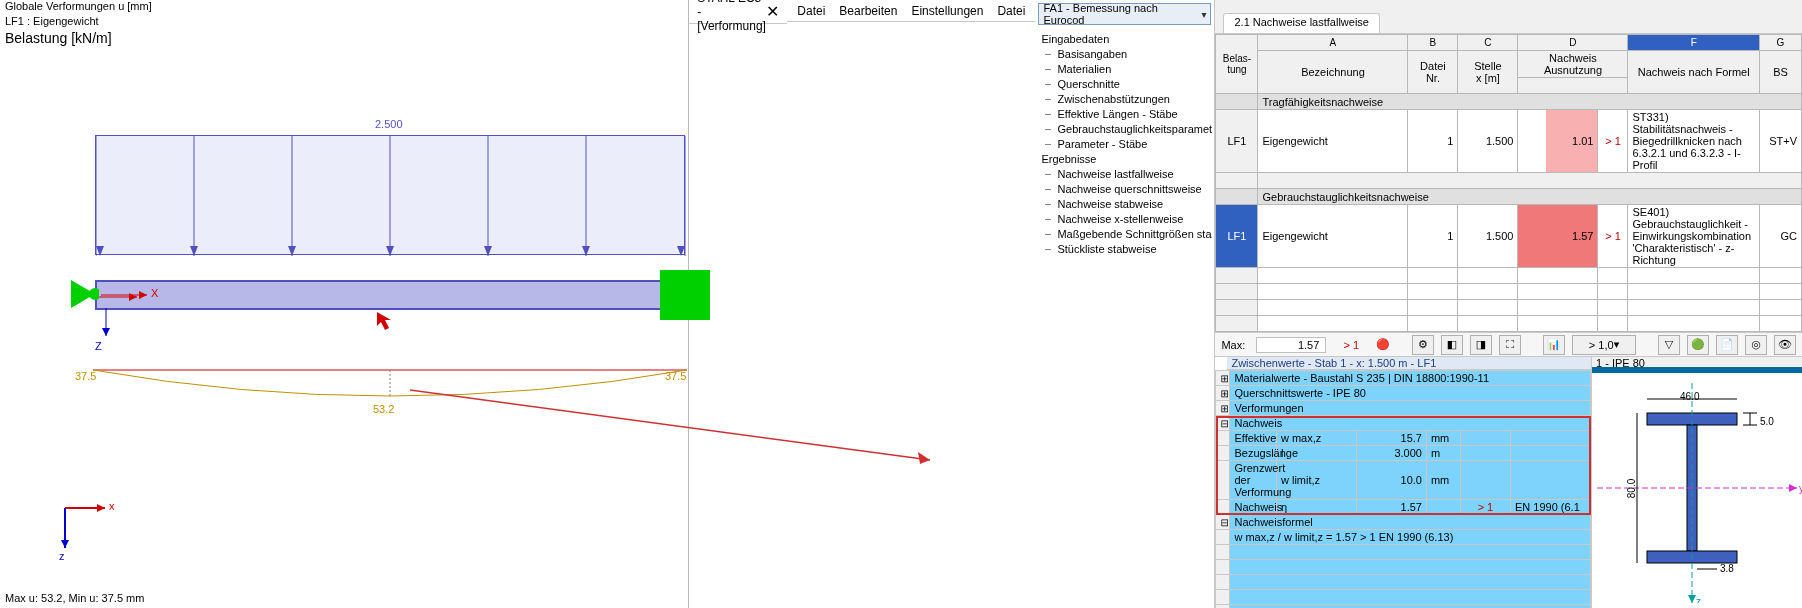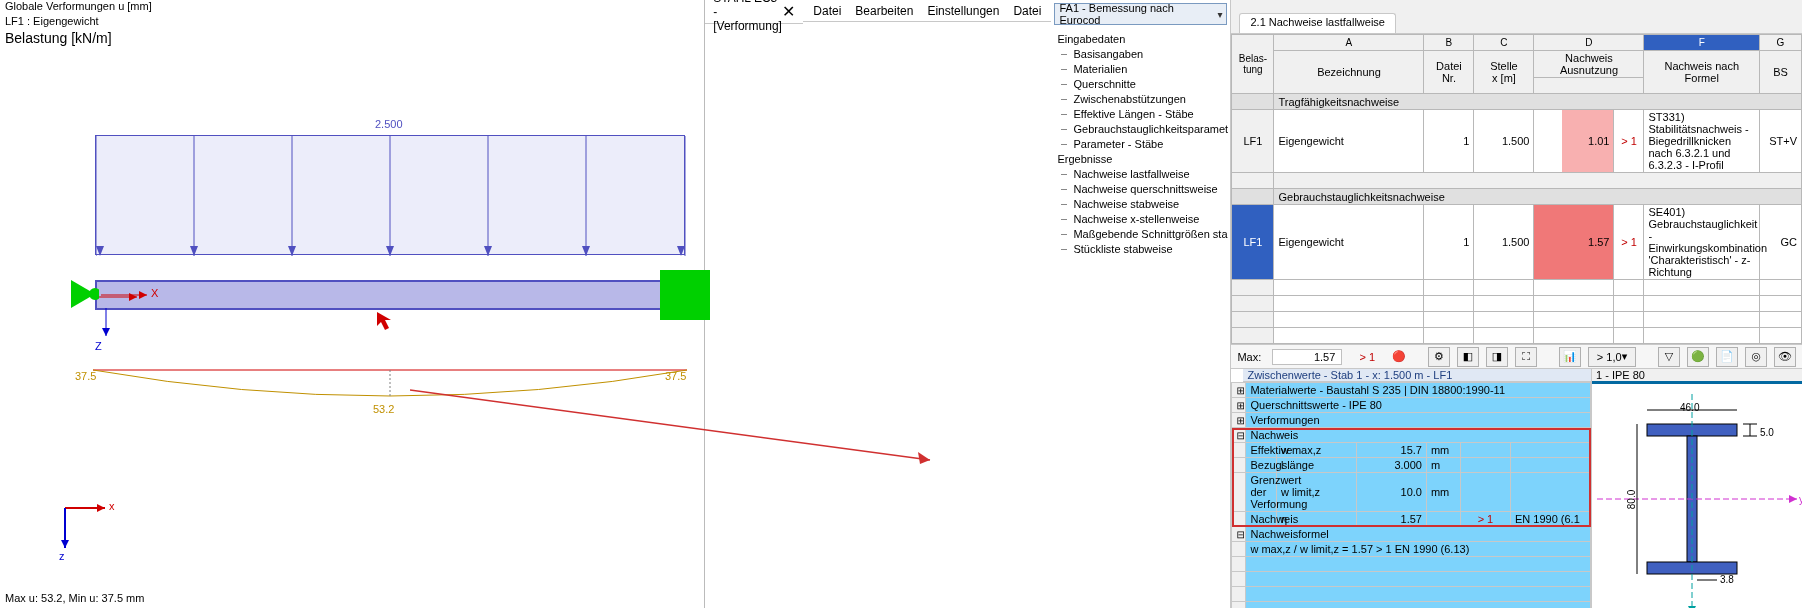--- a/index.html
+++ b/index.html
@@ -84,21 +84,21 @@
   .details{ flex:1; display:flex; flex-direction:column; min-width:0; border-right:1px solid #c8c8c8;}
   .details-head{ height:16px; background:#e0e8f4; border-bottom:1px solid #c8c8c8; padding:0 4px;
                  color:#204080; font-size:11px;margin-left:12px;}
   table.det{ border-collapse:collapse; width:100%; font-size:11px; table-layout:fixed;}
   table.det td{ border:1px solid #c8c8c8; padding:1px 4px; height:15px; background:#7dd3fc;}
   td.exp{ width:14px; text-align:center; background:#f0f0f0 !important; font-size:10px;}
   td.key{ padding-left:16px;}
   .boxed { outline:2px solid #d03030; outline-offset:-2px; }
   .det-blank td{ background:#fff;}
   .section{ width:210px; display:flex; flex-direction:column;}
-  .section-head{ height:16px; background:#f0f0f0; border-bottom:3px solid #0369a1; padding:0 4px; font-size:11px;}
+  .section-head{ height:16px; background:#f0f0f0; border-bottom:6px solid #0369a1; padding:0 4px; font-size:11px;}
   .section-body{ flex:1; position:relative; background:#fff;}
 </style>
 </head>
 <body>
 
 <div class="screen">
 
   <div class="left">
     <div class="lp-title">Globale Verformungen u [mm]</div>
     <div class="lp-sub">LF1 : Eigengewicht</div>
@@ -356,21 +356,21 @@
             <span class="val">1.57</span>
             <span class="gt1v">&gt; 1</span>
             <span>🔴</span>
             <span class="sep"></span>
             <span class="icon-btn">⚙</span>
             <span class="icon-btn">◧</span>
             <span class="icon-btn">◨</span>
             <span class="icon-btn">⛶</span>
             <span class="sep"></span>
             <span class="icon-btn">📊</span>
-            <span class="icon-btn" style="width:48px"><span>&gt; 1,0</span> ▾</span>
+            <span class="icon-btn" style="width:64px"><span>&gt; 1,0</span> ▾</span>
             <span class="sep"></span>
             <span class="icon-btn">▽</span>
             <span class="icon-btn">🟢</span>
             <span class="icon-btn">📄</span>
             <span class="icon-btn">◎</span>
             <span class="icon-btn">👁</span>
           </div>
         </div>
 
         <div class="lower">

